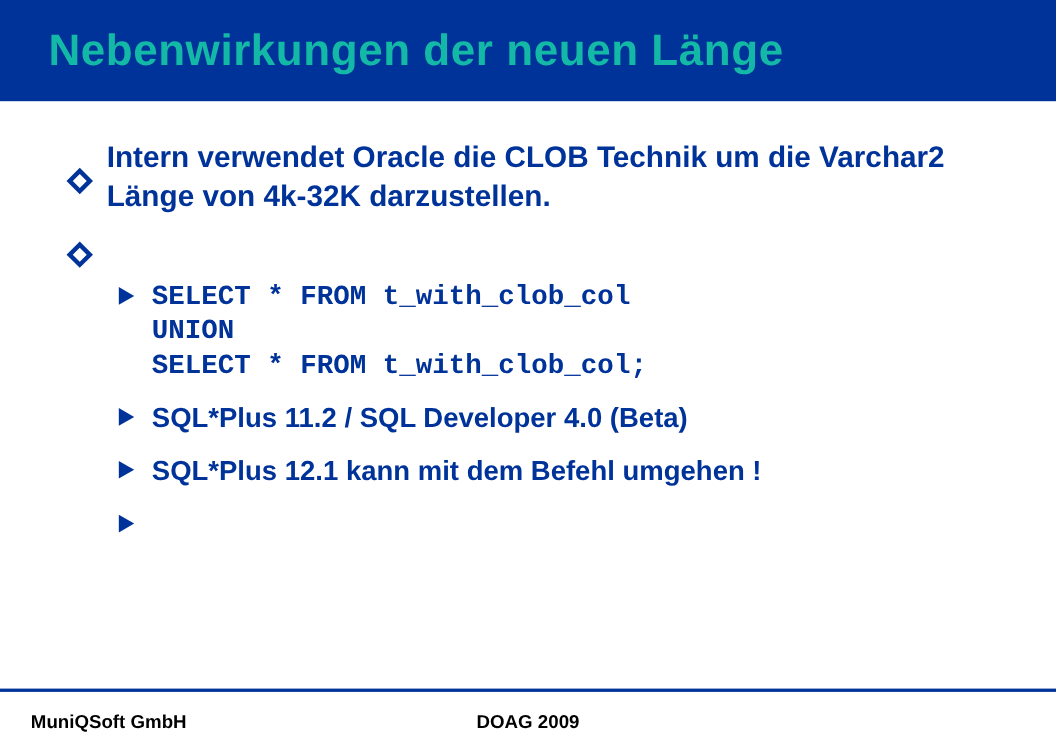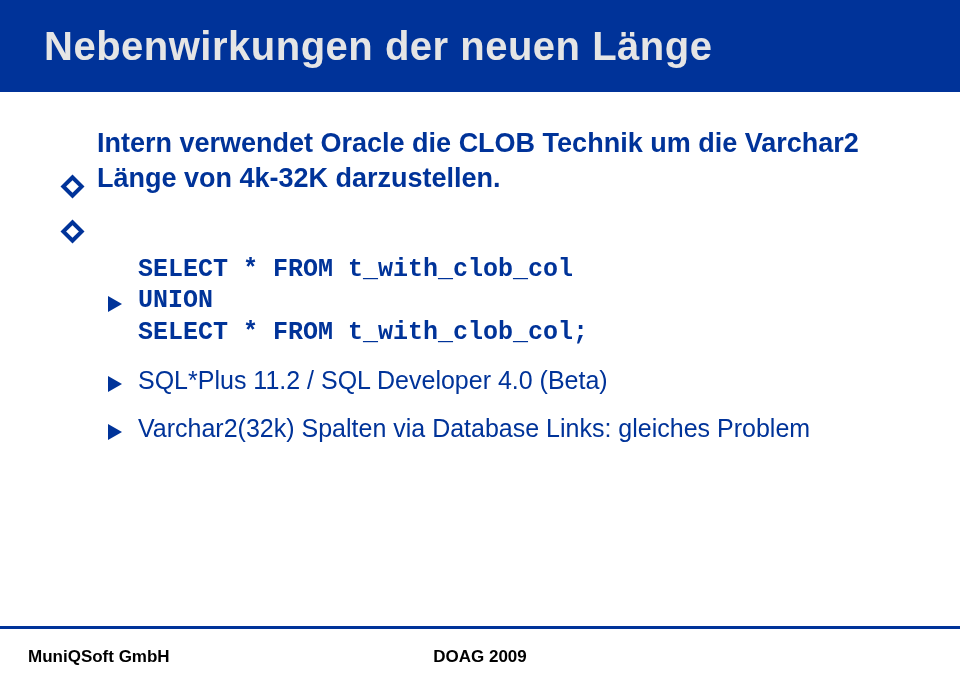--- a/index.html
+++ b/index.html
@@ -7,32 +7,32 @@
   .slide { width: 960px; height: 673px; position: relative; display: flex; flex-direction: column; }
   .title-band {
     width: 100%;
     height: 92px;
     background: #003399;
     display: flex;
     align-items: center;
     padding-left: 44px;
   }
   .title-band h1 {
-    color: #e5e5e5;
+    color: #14b8a6;
     font-size: 40px;
     font-weight: bold;
     letter-spacing: 0.5px;
   }
   .content {
     flex: 1 1 auto;
     padding: 34px 48px 0 64px;
     color: #003399;
   }
   .lvl1 { margin-bottom: 20px; }
-  .lvl1-row { display: flex; align-items: flex-end; }
+  .lvl1-row { display: flex; align-items: center; }
   .lvl1-text { font-size: 27px; font-weight: bold; line-height: 1.28; margin-left: 16px; }
   .diamond {
     width: 17px; height: 17px; flex: 0 0 17px;
     margin-top: 8px;
     transform: rotate(45deg);
     background: #003399;
     position: relative;
   }
   .diamond::after {
     content: "";
@@ -40,29 +40,29 @@
     inset: 4px;
     background: #fff;
     transform: rotate(0deg);
   }
   .diamond-inner {
     position: absolute;
     inset: 6px;
     background: #003399;
   }
   .sub { margin-left: 44px; margin-top: 14px; }
-  .lvl2 { display: flex; align-items: center; margin-bottom: 16px; }
+  .lvl2 { display: flex; align-items: flex-start; margin-bottom: 16px; }
   .tri {
     width: 0; height: 0; flex: 0 0 auto;
     border-top: 8px solid transparent;
     border-bottom: 8px solid transparent;
     border-left: 14px solid #003399;
     margin-top: 7px;
   }
-  .lvl2-text { margin-left: 16px; font-size: 25px; font-weight: normal; line-height: 1.3; }
+  .lvl2-text { margin-left: 16px; font-size: 25px; font-weight: bold; line-height: 1.3; }
   .mono { font-family: "Courier New", Courier, monospace; font-size: 25px; font-weight: bold; line-height: 1.25; white-space: pre; }
   .footer-line { position: absolute; left: 0; right: 0; bottom: 44px; height: 3px; background: #003399; }
   .footer { position: absolute; left: 0; right: 0; bottom: 0; height: 32px; display: flex; align-items: center; justify-content: space-between; padding: 0 28px; font-size: 17px; font-weight: bold; color: #000; }
   .footer .mid { position: absolute; left: 50%; transform: translateX(-50%); }
 </style>
 </head>
 <body>
 
 <div class="slide">
 
@@ -96,24 +96,27 @@
 UNION
 SELECT * FROM t_with_clob_col;</div>
         </div>
 
         <div class="lvl2">
           <div class="tri"></div>
           <div class="lvl2-text">SQL*Plus 11.2 / SQL Developer 4.0 (Beta)</div>
         </div>
 
 
+        <div class="lvl2">
+          <div class="tri"></div>
+          <div class="lvl2-text">SQL*Plus 12.1 kann mit dem Befehl umgehen !</div>
+        </div>
 
         <div class="lvl2">
           <div class="tri"></div>
-          <div class="lvl2-text">Varchar2(32k) Spalten via Database Links: gleiches Problem</div>
         </div>
 
       </div>
     </div>
 
   </div>
 
   <div class="footer-line"></div>
   <div class="footer">
     <span>MuniQSoft GmbH</span>

